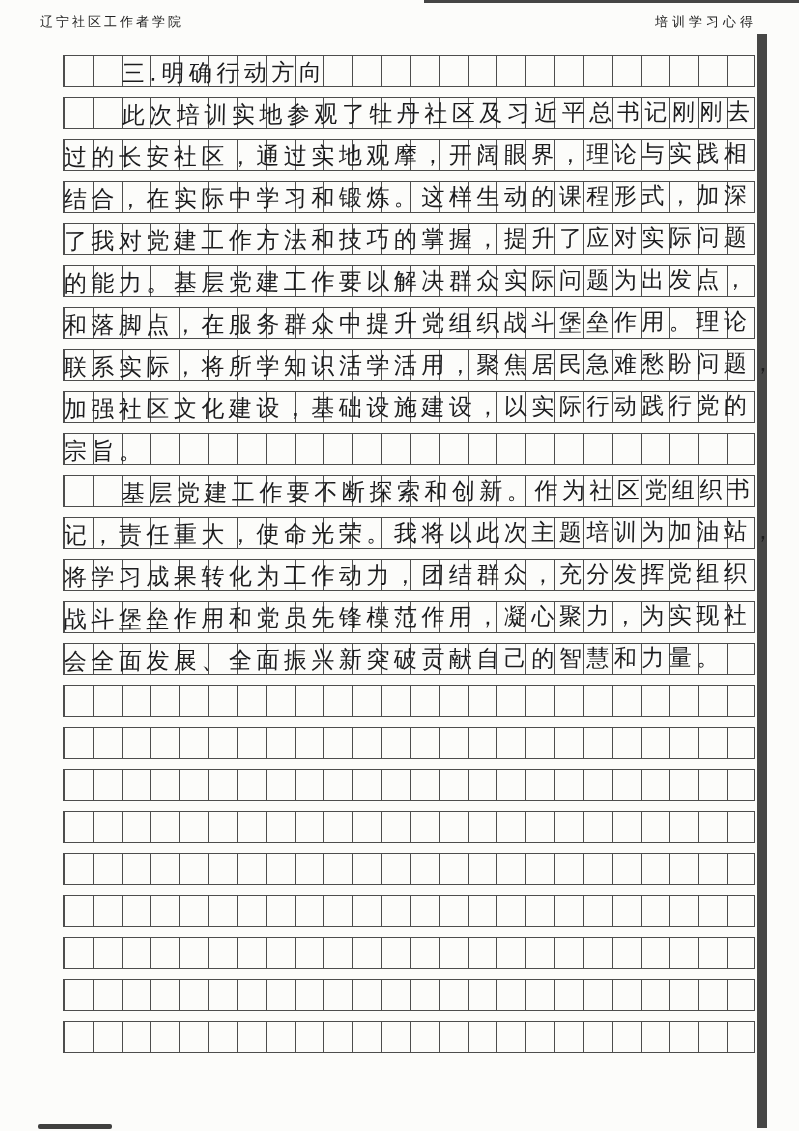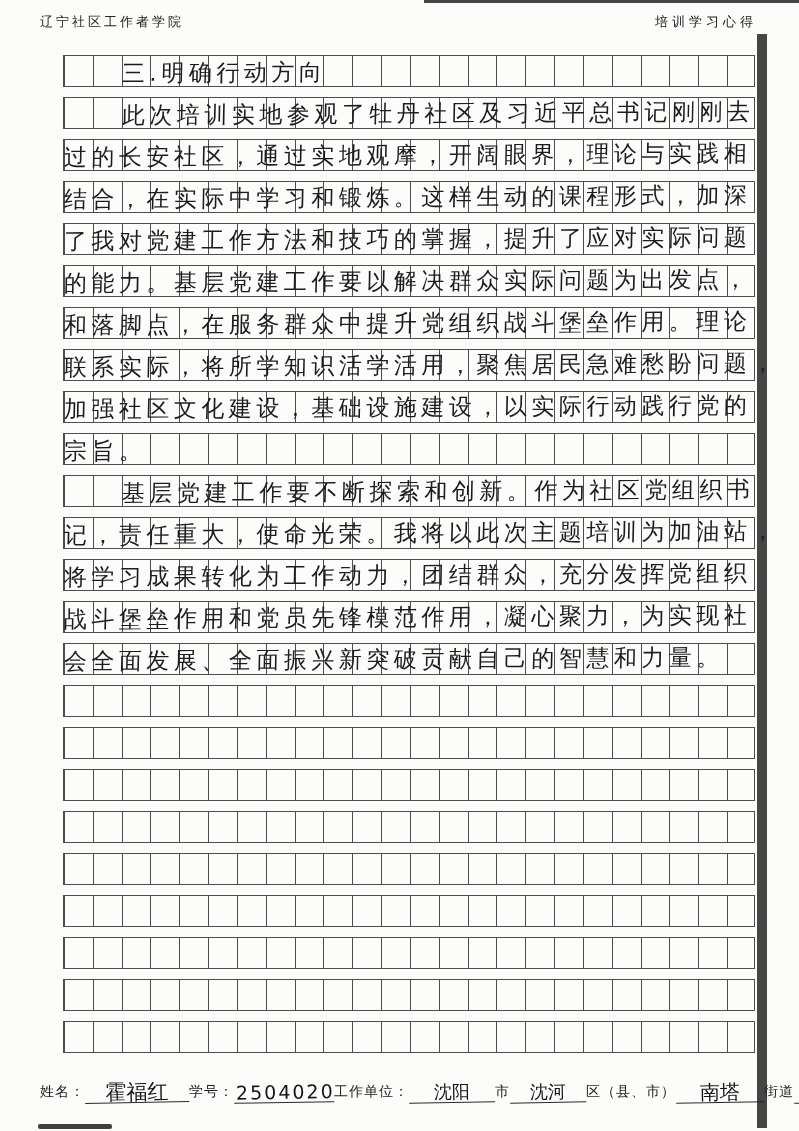--- a/index.html
+++ b/index.html
@@ -115,33 +115,18 @@
   <div class="hand" style="left:64px;top:309px;">和落脚点，在服务群众中提升党组织战斗堡垒作用。理论</div>
   <div class="hand" style="left:64px;top:351px;">联系实际，将所学知识活学活用，聚焦居民急难愁盼问题，</div>
   <div class="hand" style="left:64px;top:393px;">加强社区文化建设，基础设施建设，以实际行动践行党的</div>
   <div class="hand" style="left:64px;top:435px;">宗旨。</div>
   <div class="hand" style="left:122px;top:477px;">基层党建工作要不断探索和创新。作为社区党组织书</div>
   <div class="hand" style="left:64px;top:519px;">记，责任重大，使命光荣。我将以此次主题培训为加油站，</div>
   <div class="hand" style="left:64px;top:561px;">将学习成果转化为工作动力，团结群众，充分发挥党组织</div>
   <div class="hand" style="left:64px;top:603px;">战斗堡垒作用和党员先锋模范作用，凝心聚力，为实现社</div>
   <div class="hand" style="left:64px;top:645px;">会全面发展、全面振兴新突破贡献自己的智慧和力量。</div>
 
-  <div class="footer">
-    <span class="lbl">姓名：</span>
-    <span class="val v-name">霍福红</span>
-    <span class="lbl">学号：</span>
-    <span class="val v-id">2504020</span>
-    <span class="lbl">工作单位：</span>
-    <span class="val v-city">沈阳</span>
-    <span class="lbl">市</span>
-    <span class="val v-district">沈河</span>
-    <span class="lbl">区（县、市）</span>
-    <span class="val v-street">南塔</span>
-    <span class="lbl">街道</span>
-    <span class="val v-comm">文荟</span>
-
-  </div>
 
   <div class="top-streak"></div>
   <div class="right-bar"></div>
   <div class="bottom-smudge"></div>
 
 </div>
 
 </body></html>

